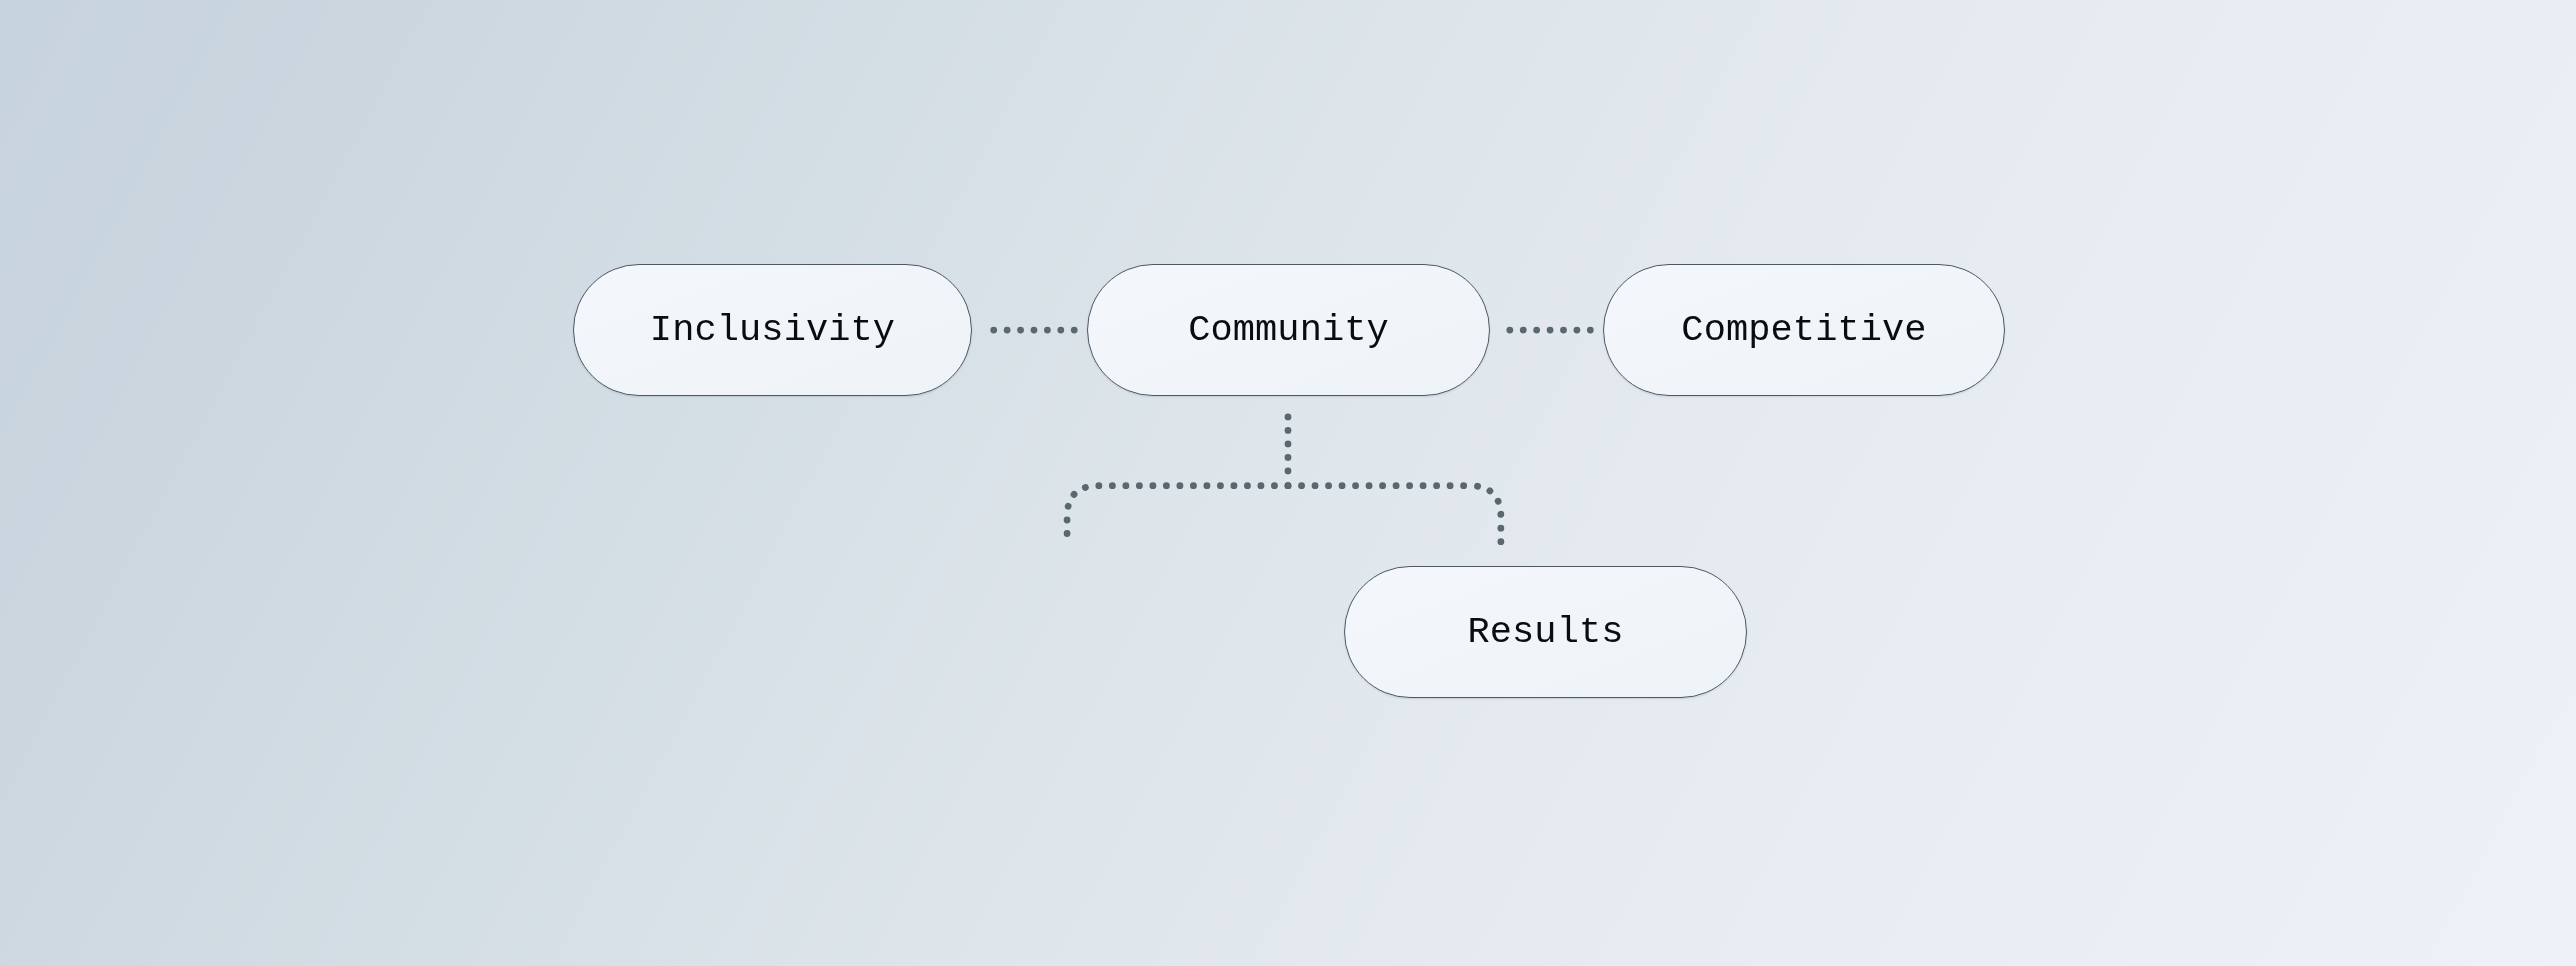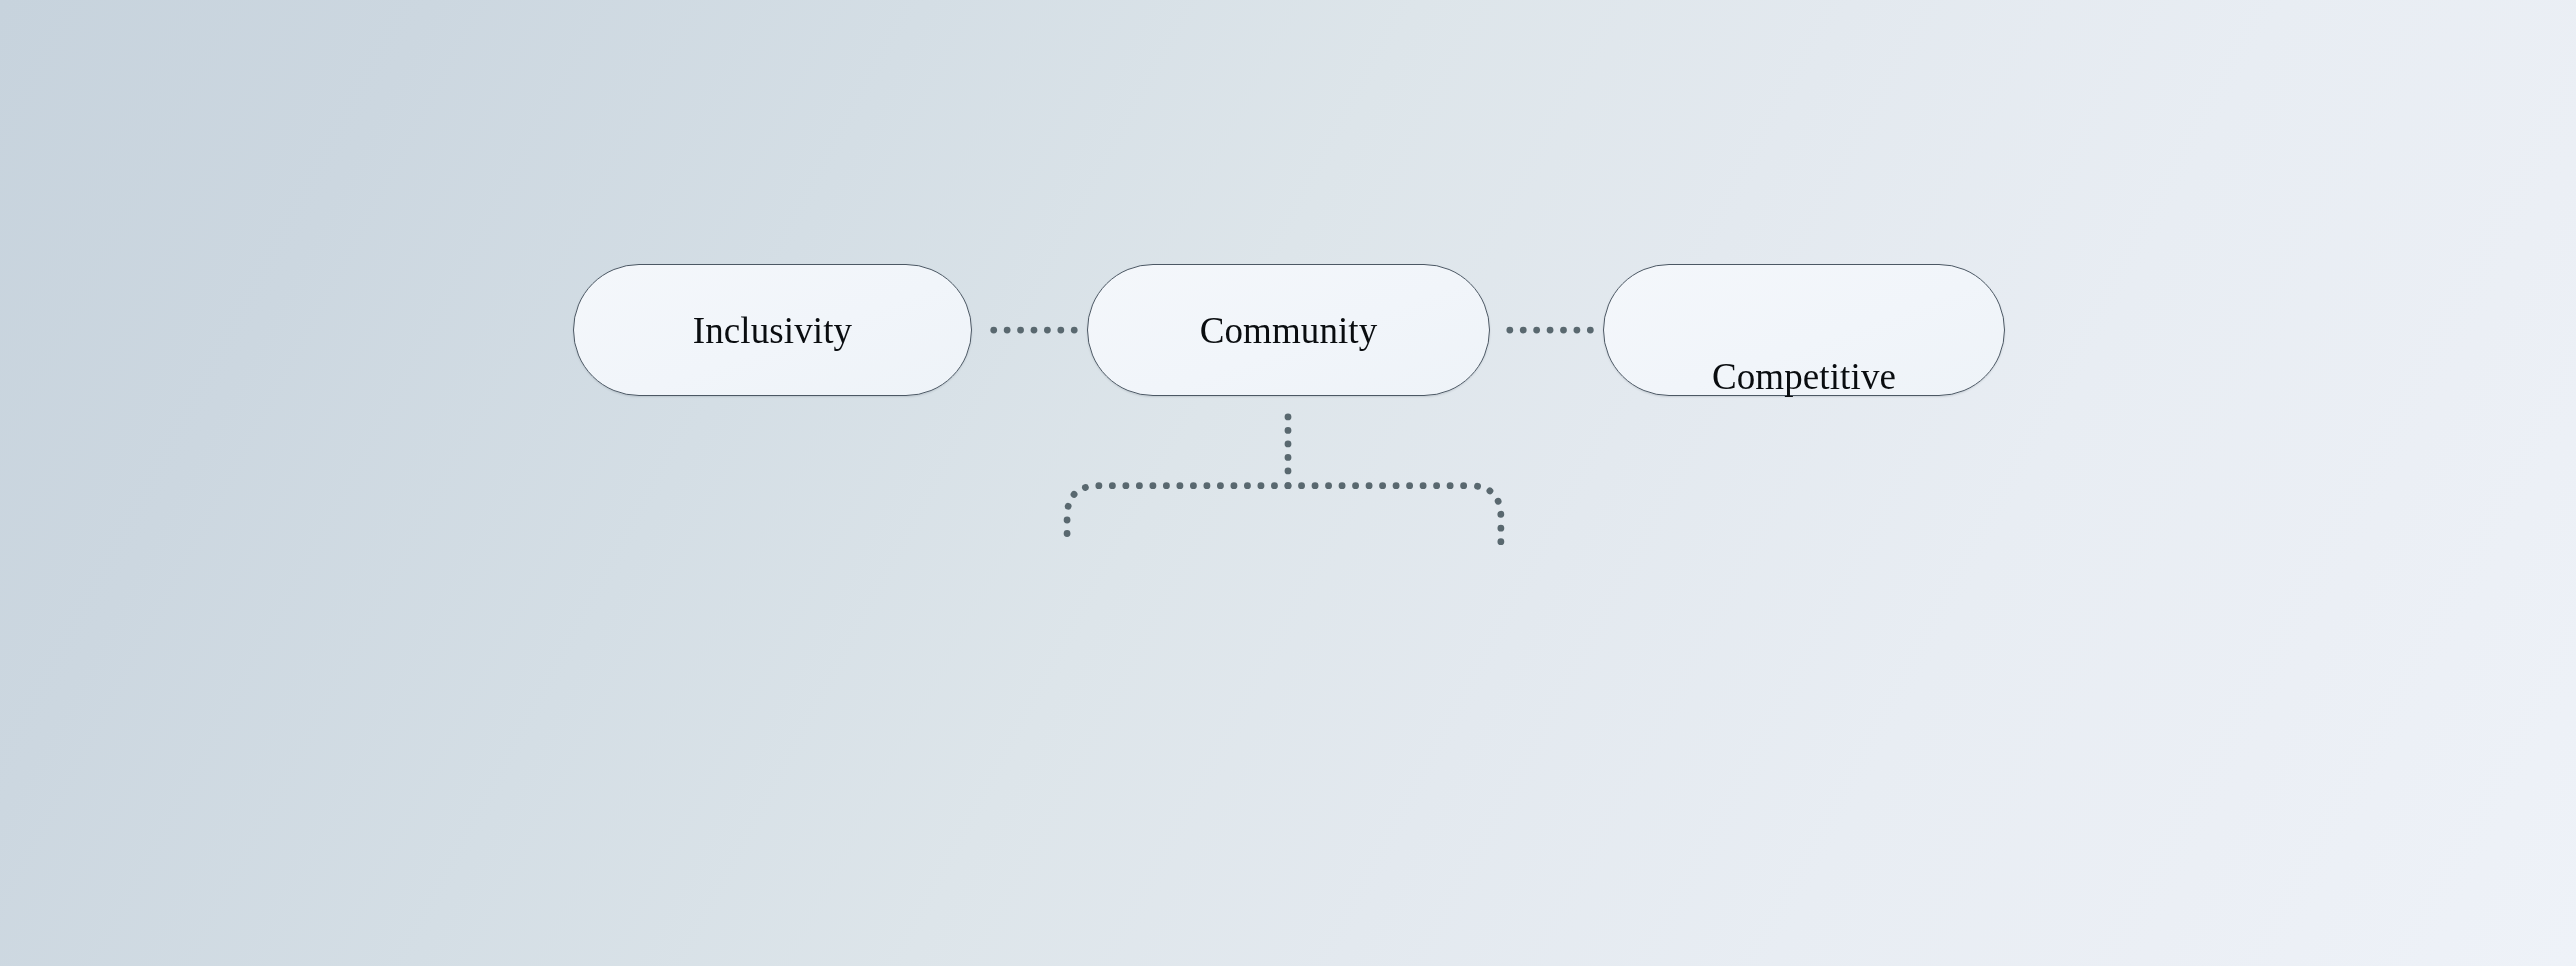--- a/index.html
+++ b/index.html
@@ -51,34 +51,34 @@
     align-items: center;
     justify-content: center;
     height: 132px;
     border-radius: 72px;
     background:
       linear-gradient(160deg, #f4f7fb 0%, #f1f5fa 55%, #eef3f8 100%);
     border: 1.4px solid #4c5864;
     box-shadow: 0 0.9px 1.8px rgba(60, 74, 88, 0.16);
   }
   .node-label {
-    font-family: Liberation Serif, serif;
+    font-family: Liberation Mono, monospace;
     font-size: 37px;
     font-weight: 400;
     letter-spacing: 0.1px;
     color: #0a0d10;
     white-space: nowrap;
     line-height: 1;
     user-select: none;
   }
 
   
   #node-inclusivity { left: 573px;  top: 264px; width: 399px; }
   #node-community   { left: 1087px; top: 264px; width: 403px; }
-  #node-competitive { left: 1603px; top: 264px; width: 402px; align-items: flex-end; }
+  #node-competitive { left: 1603px; top: 264px; width: 402px; }
   #node-growth      { left: 830px;  top: 566px; width: 403px; }
   #node-results     { left: 1344px; top: 566px; width: 403px; }
 </style>
 </head>
 <body>
 
 <div id="canvas">
 
   <svg id="edge-layer" viewBox="0 0 2880 1080" width="2576" height="966" xmlns="http://www.w3.org/2000/svg">
 
@@ -115,15 +115,18 @@
 
   <div class="node" id="node-community">
     <span class="node-label">Community</span>
   </div>
 
   <div class="node" id="node-competitive">
     <span class="node-label">Competitive</span>
   </div>
 
 
+  <div class="node" id="node-results">
+    <span class="node-label">Results</span>
+  </div>
 
 </div>
 
 
 </body></html>

